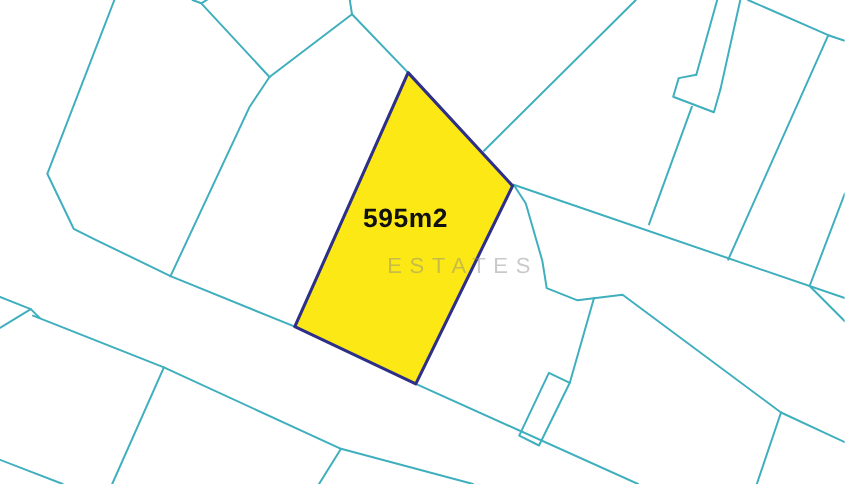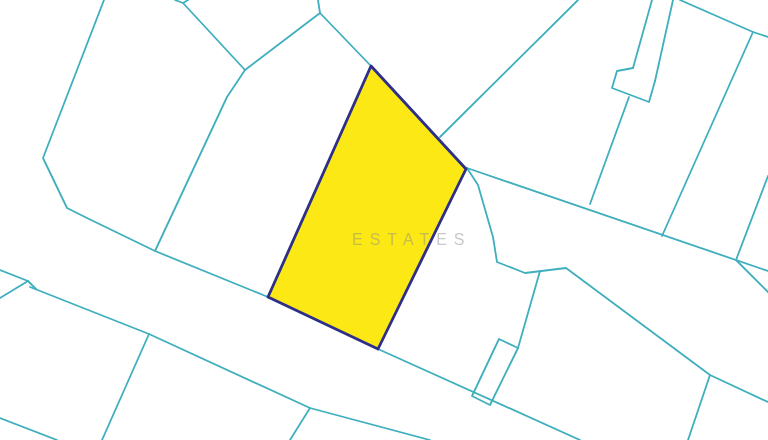--- a/index.html
+++ b/index.html
@@ -8,21 +8,21 @@
     background:#ffffff; font-family:"Liberation Sans", sans-serif;
   }
   .map-svg { position:absolute; left:0; top:0; }
   .watermark-brand {
     position:absolute; left:293px; top:176px;
     font-size:67px; font-weight:400; letter-spacing:2px;
     color:rgba(120,120,120,0.40); white-space:nowrap; user-select:none;
   }
   .watermark-sub {
     position:absolute; left:352px; top:231px;
-    font-size:16px; font-weight:400; letter-spacing:7px;
+    font-size:20px; font-weight:400; letter-spacing:7px;
     color:rgba(135,135,135,0.45); white-space:nowrap; user-select:none;
   }
   .parcel-labels {
     position:absolute; left:330px; top:183px;
     font-size:24px; font-weight:bold; color:#111111;
     line-height:31px; letter-spacing:0.5px; white-space:nowrap;
   }
   .parcel-labels span { display:block; }
 </style>
 </head>
@@ -58,14 +58,15 @@
       <polyline points="680,0 753,32 768,37" fill="none" stroke="#3FAFBE" stroke-width="1.8" stroke-linecap="round" stroke-linejoin="round"></polyline>
       <polyline points="753,32 662,236" fill="none" stroke="#3FAFBE" stroke-width="1.8" stroke-linecap="round" stroke-linejoin="round"></polyline>
       <polyline points="768,176 736,260" fill="none" stroke="#3FAFBE" stroke-width="1.8" stroke-linecap="round" stroke-linejoin="round"></polyline>
       <polyline points="736,260 768,292" fill="none" stroke="#3FAFBE" stroke-width="1.8" stroke-linecap="round" stroke-linejoin="round"></polyline>
       <polygon points="371,66 466,169 378,349 268,297" fill="#FCE815" stroke="#2D2F88" stroke-width="2.8" stroke-linejoin="round"></polygon>
     </svg>
 
   <div class="watermark-sub">ESTATES</div>
 
   <div class="parcel-labels">
+    <span>595m2</span>
   </div>
 </div>
 
 </body></html>

